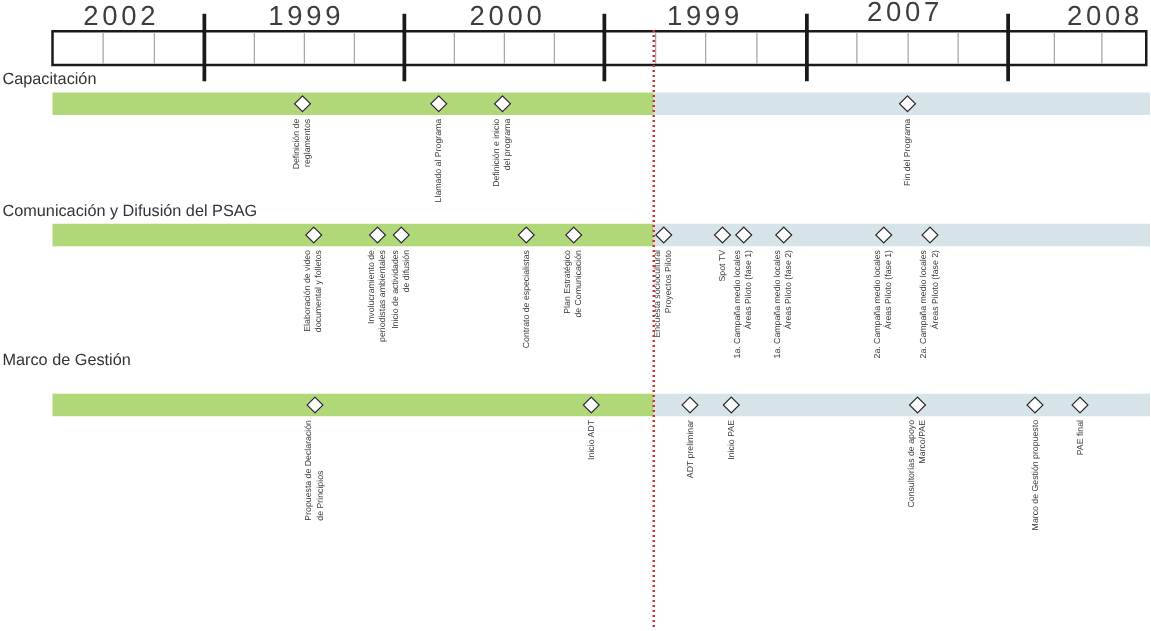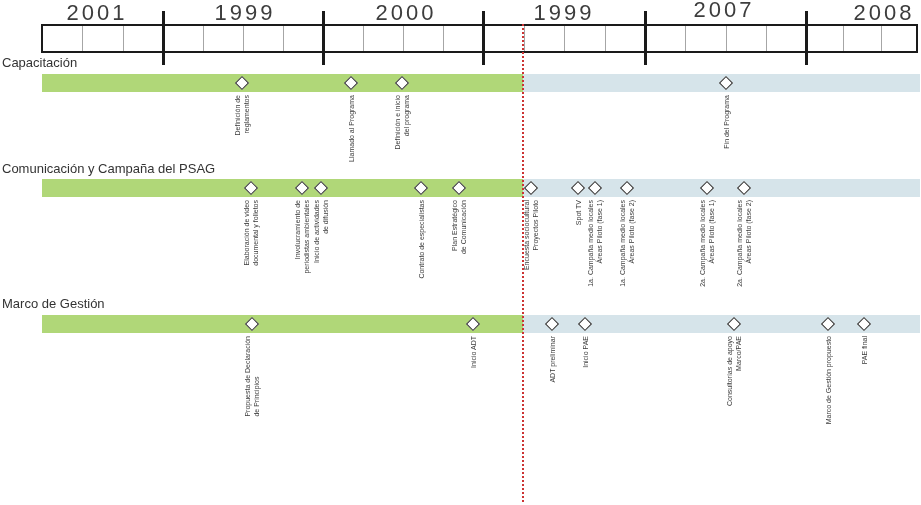--- a/index.html
+++ b/index.html
@@ -46,21 +46,21 @@
   .tick{position:absolute;}
 </style>
 </head>
 <body>
 
 <div id="timeline">
   <div id="ruler">
       <div class="abs" style="left: 41px; top: 24px; width: 877px; height: 29px; border: 2px solid rgb(26, 26, 26); box-sizing: border-box; background: rgb(255, 255, 255);"></div>
       <div class="tick" style="left: 82.3333px; top: 26px; width: 1px; height: 25px; background: rgb(166, 166, 166);"></div>
       <div class="tick" style="left: 122.667px; top: 26px; width: 1px; height: 25px; background: rgb(166, 166, 166);"></div>
-      <div class="year-label" style="left: 27px; top: 0px; color: rgb(61, 61, 61);">2001</div>
+      <div class="year-label" style="left: 27px; top: 0px; color: rgb(61, 61, 61);">2002</div>
       <div class="tick" style="left: 203px; top: 26px; width: 1px; height: 25px; background: rgb(166, 166, 166);"></div>
       <div class="tick" style="left: 243px; top: 26px; width: 1px; height: 25px; background: rgb(166, 166, 166);"></div>
       <div class="tick" style="left: 283px; top: 26px; width: 1px; height: 25px; background: rgb(166, 166, 166);"></div>
       <div class="tick" style="left: 162px; top: 11px; width: 3px; height: 54px; background: rgb(26, 26, 26);"></div>
       <div class="year-label" style="left: 175px; top: 0px; color: rgb(61, 61, 61);">1999</div>
       <div class="tick" style="left: 363px; top: 26px; width: 1px; height: 25px; background: rgb(166, 166, 166);"></div>
       <div class="tick" style="left: 403px; top: 26px; width: 1px; height: 25px; background: rgb(166, 166, 166);"></div>
       <div class="tick" style="left: 443px; top: 26px; width: 1px; height: 25px; background: rgb(166, 166, 166);"></div>
       <div class="tick" style="left: 322px; top: 11px; width: 3px; height: 54px; background: rgb(26, 26, 26);"></div>
       <div class="year-label" style="left: 336px; top: 0px; color: rgb(61, 61, 61);">2000</div>
@@ -94,21 +94,21 @@
       </div>
       <div class="diamond" style="left: 397px; top: 78px; background: rgb(255, 255, 255); border-color: rgb(43, 43, 43);"></div>
       <div class="ev-label" style="left: 393px; top: 95px; text-align: right; color: rgb(58, 58, 58);">
         <div>Definición e inicio</div>
         <div>del programa</div>
       </div>
       <div class="diamond" style="left: 721px; top: 78px; background: rgb(255, 255, 255); border-color: rgb(43, 43, 43);"></div>
       <div class="ev-label" style="left: 721.5px; top: 95px; text-align: right; color: rgb(58, 58, 58);">
         <div>Fin del Programa</div>
       </div>
-      <div class="track-title" style="top: 161px; color: rgb(51, 51, 51);">Comunicación y Campaña del PSAG</div>
+      <div class="track-title" style="top: 161px; color: rgb(51, 51, 51);">Comunicación y Difusión del PSAG</div>
       <div class="band" style="left: 42px; top: 179px; width: 481px; height: 18px; background: rgb(176, 215, 120);"></div>
       <div class="band" style="left: 523px; top: 179px; width: 397px; height: 18px; background: rgb(214, 228, 234);"></div>
       <div class="diamond" style="left: 246px; top: 183px; background: rgb(255, 255, 255); border-color: rgb(43, 43, 43);"></div>
       <div class="ev-label" style="left: 242px; top: 200px; text-align: right; color: rgb(58, 58, 58);">
         <div>Elaboración de video</div>
         <div>documental y folletos</div>
       </div>
       <div class="diamond" style="left: 297px; top: 183px; background: rgb(255, 255, 255); border-color: rgb(43, 43, 43);"></div>
       <div class="ev-label" style="left: 293px; top: 200px; text-align: right; color: rgb(58, 58, 58);">
         <div>Involucramiento de</div>
@@ -150,21 +150,21 @@
       <div class="diamond" style="left: 702px; top: 183px; background: rgb(255, 255, 255); border-color: rgb(43, 43, 43);"></div>
       <div class="ev-label" style="left: 698px; top: 200px; text-align: right; color: rgb(58, 58, 58);">
         <div>2a. Campaña medio locales</div>
         <div>Áreas Piloto (fase 1)</div>
       </div>
       <div class="diamond" style="left: 739px; top: 183px; background: rgb(255, 255, 255); border-color: rgb(43, 43, 43);"></div>
       <div class="ev-label" style="left: 735px; top: 200px; text-align: right; color: rgb(58, 58, 58);">
         <div>2a. Campaña medio locales</div>
         <div>Áreas Piloto (fase 2)</div>
       </div>
-      <div class="track-title" style="top: 296px; color: rgb(51, 51, 51);">Marco de Gestión</div>
+      <div class="track-title" style="top: 280px; color: rgb(51, 51, 51);">Marco de Gestión</div>
       <div class="band" style="left: 42px; top: 315px; width: 481px; height: 18px; background: rgb(176, 215, 120);"></div>
       <div class="band" style="left: 523px; top: 315px; width: 397px; height: 18px; background: rgb(214, 228, 234);"></div>
       <div class="diamond" style="left: 247px; top: 319px; background: rgb(255, 255, 255); border-color: rgb(43, 43, 43);"></div>
       <div class="ev-label" style="left: 243px; top: 336px; text-align: left; color: rgb(58, 58, 58);">
         <div>Propuesta de Declaración</div>
         <div>de Principios</div>
       </div>
       <div class="diamond" style="left: 468px; top: 319px; background: rgb(255, 255, 255); border-color: rgb(43, 43, 43);"></div>
       <div class="ev-label" style="left: 468.5px; top: 336px; text-align: right; color: rgb(58, 58, 58);">
         <div>Inicio ADT</div>

